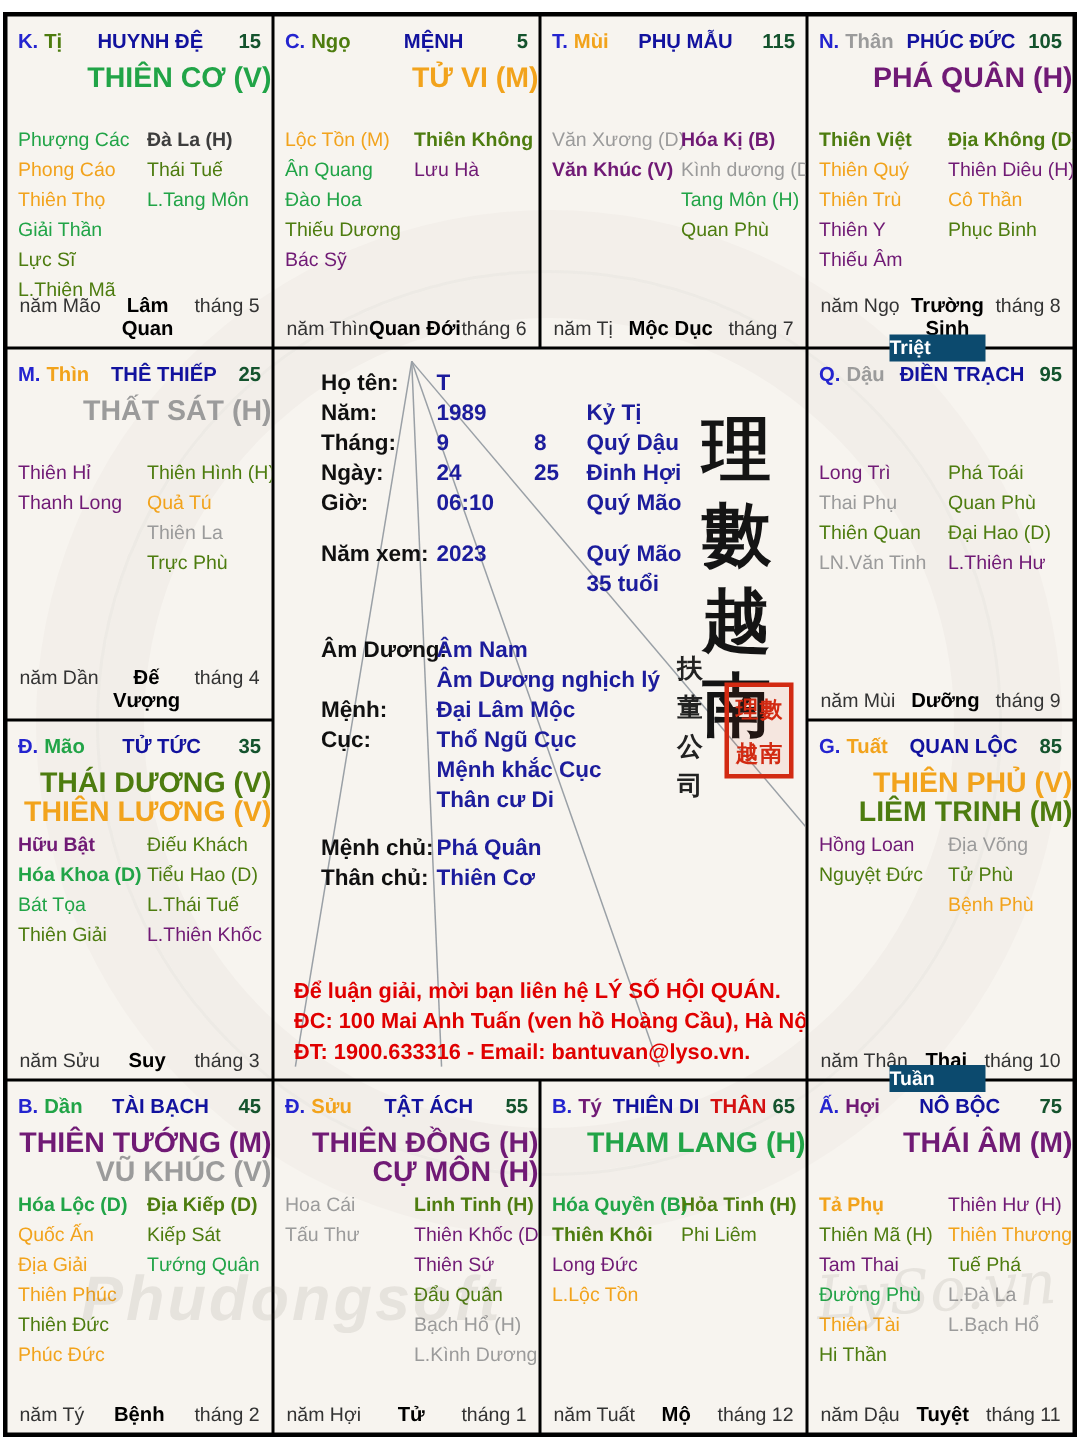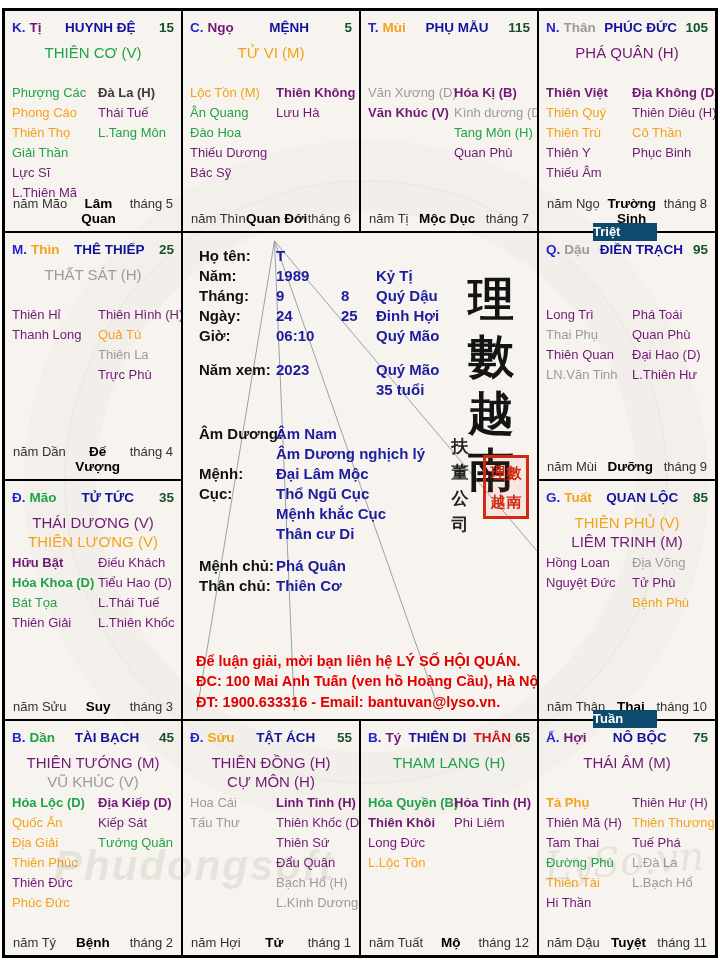--- a/index.html
+++ b/index.html
@@ -14,34 +14,34 @@
     border-radius:50%;border:2px solid rgba(120,110,95,0.07);
     box-shadow:0 0 0 40px rgba(120,110,95,0.03),inset 0 0 0 30px rgba(120,110,95,0.04);pointer-events:none;}
   .cell{position:relative;border:1px solid #000;overflow:hidden;}
   .center{position:relative;border:1px solid #000;grid-column:2/4;grid-row:2/4;overflow:hidden;}
   .hdr{display:flex;align-items:baseline;margin:9px 7px 0 7px;font-weight:bold;font-size:13.5px;white-space:nowrap;}
   .stem{color:#2424cf;margin-right:4px;}
   .branch{}
   .palace{flex:1;text-align:center;color:#12129e;font-size:13.5px;}
   .palace2{color:#d40f0f;margin-right:4px;}
   .num{color:#14532d;text-align:right;}
-  .mains{margin-top:8px;min-height:38px;text-align:center;font-weight:normal;font-size:15px;line-height:19px;white-space:nowrap;}
+  .mains{margin-top:8px;min-height:38px;text-align:right;font-weight:bold;font-size:19px;line-height:19px;white-space:nowrap;}
   .lists{display:flex;margin:2px 2px 0 7px;font-size:13px;line-height:20px;}
   .lcol{width:86px;flex-shrink:0;}
   .rcol{flex:1;}
   .star{display:block;white-space:nowrap;}
   .foot{position:absolute;left:8px;right:8px;bottom:5px;display:flex;align-items:baseline;font-size:13px;color:#333;}
   .foot .stage{flex:1;text-align:center;font-weight:bold;color:#000;font-size:13.5px;}
   
-  .c-red{color:#701a75;} .c-green{color:#21a447;} .c-orange{color:#f2a31c;}
+  .c-red{color:#4d7c0f;} .c-green{color:#21a447;} .c-orange{color:#f2a31c;}
   .c-gray{color:#9b9b9b;} .c-dgray{color:#3d3d3d;} .c-black{color:#701a75;}
   .bold{font-weight:bold;}
   
   .info{position:absolute;left:0;top:14px;width:100%;}
-  .irow{display:flex;align-items:baseline;height:20px;padding-left:16px;font-size:15px;font-weight:bold;white-space:nowrap;}
+  .irow{display:flex;align-items:baseline;height:20px;padding-left:31px;font-size:15px;font-weight:bold;white-space:nowrap;}
   .irow .lb{width:77px;color:#101010;flex-shrink:0;}
   .irow .va{width:65px;color:#1c1c9c;flex-shrink:0;}
   .irow .vb{width:35px;color:#1c1c9c;flex-shrink:0;}
   .irow .vc{color:#1c1c9c;}
   .spacer{width:100%;}
   .contact{position:absolute;left:13px;bottom:7px;font-size:14.5px;font-weight:bold;color:#e00000;line-height:20.5px;white-space:nowrap;}
   
   .calli{position:absolute;right:16px;top:38px;width:60px;text-align:center;
     font-family:"DejaVu Serif","Liberation Serif",serif;color:#141414;}
   .calli .big{font-size:46px;line-height:57px;font-weight:bold;}

